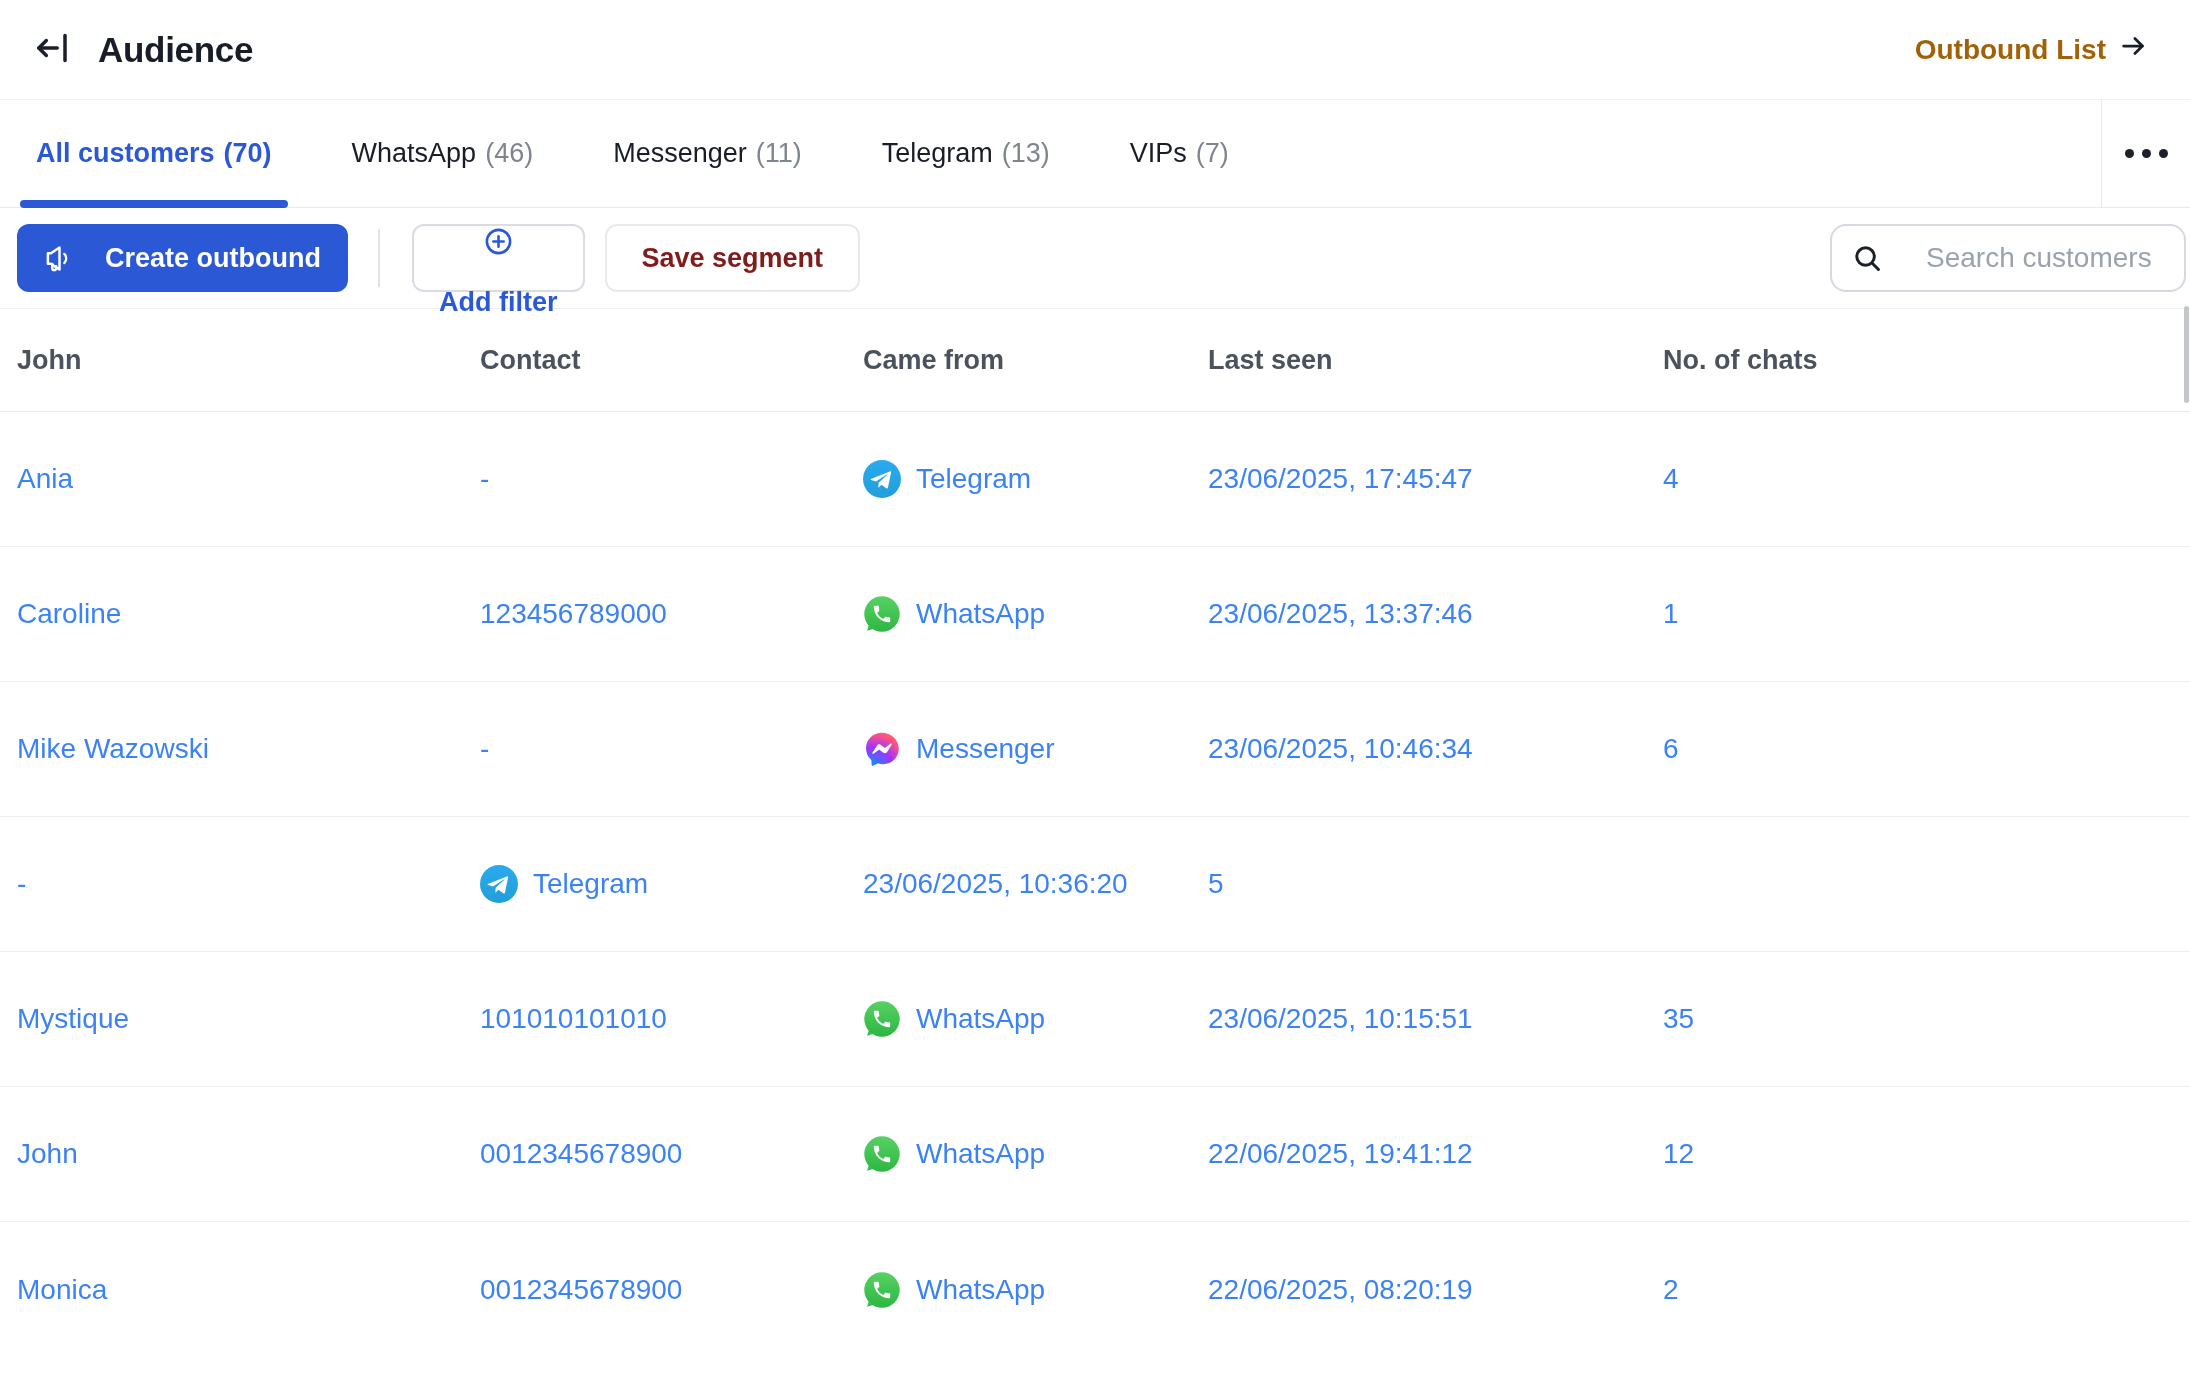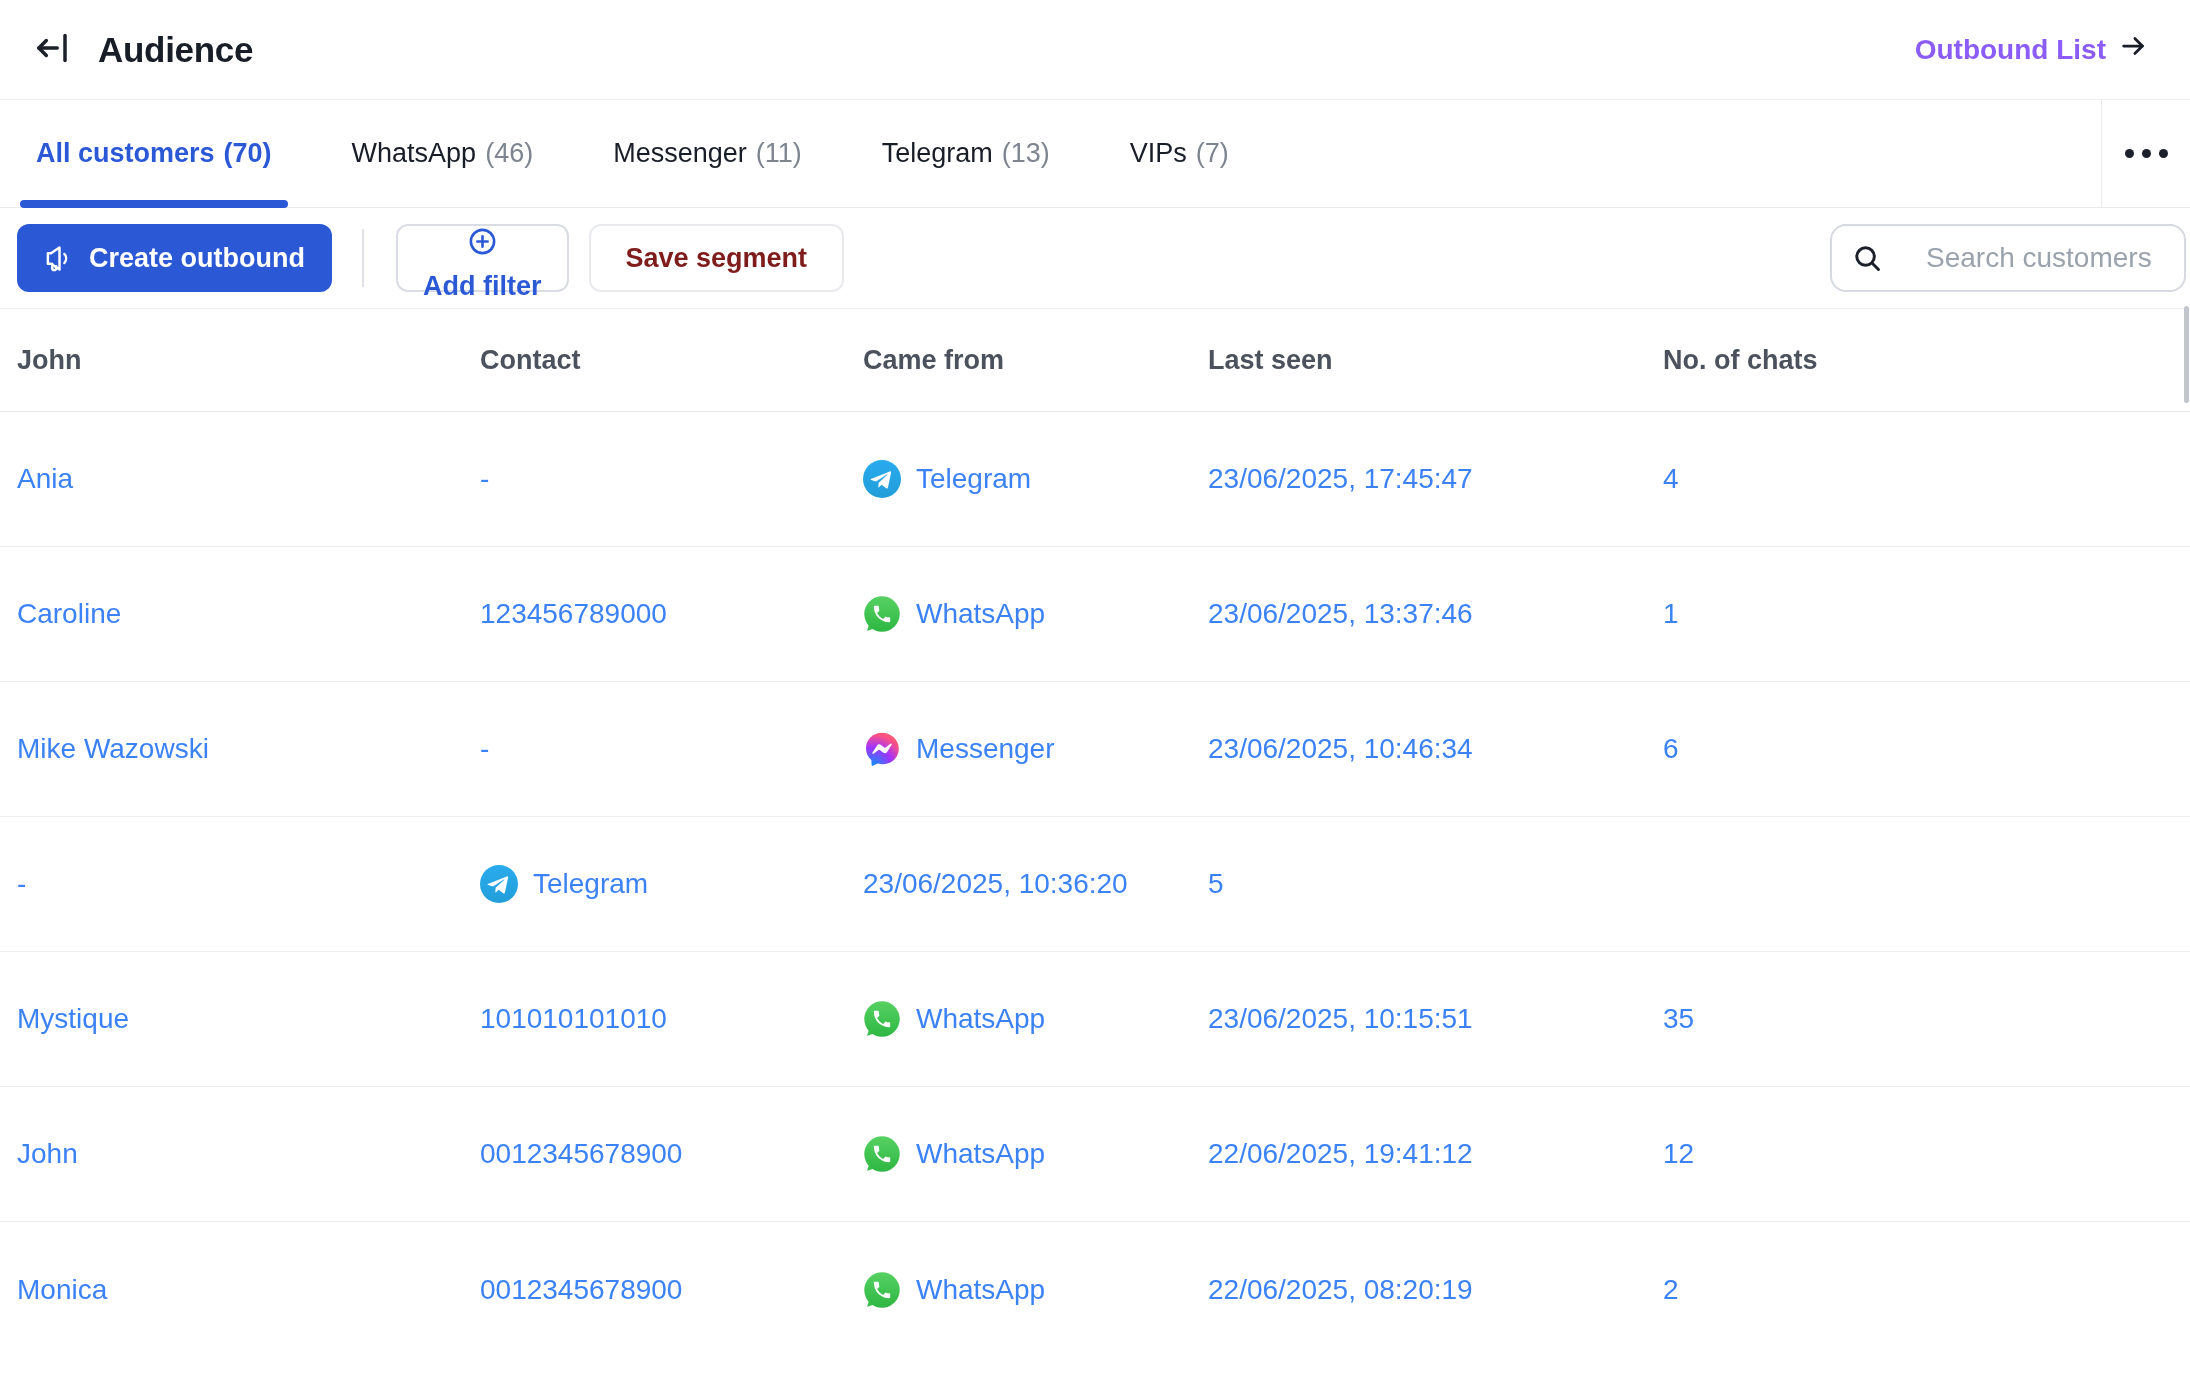--- a/index.html
+++ b/index.html
@@ -5,36 +5,36 @@
   * { margin:0; padding:0; box-sizing:border-box; }
   html,body { background:#fff; }
   body { font-family:"Liberation Sans", sans-serif; color:#181d27; }
   .app { position:relative; width:2190px; height:1374px; background:#fff; overflow:hidden; }
 
   
   .topbar { height:100px; display:flex; align-items:center; padding:0 42px 0 30px; border-bottom:1px solid #eef0f2; }
   .back-btn { width:46px; height:46px; display:flex; align-items:center; justify-content:center; cursor:pointer; background:none; border:none; }
   .page-title { font-size:35px; font-weight:700; letter-spacing:-.3px; margin-left:22px; }
   .topbar .spacer { flex:1; }
-  .outbound-link { display:flex; align-items:center; gap:12px; font-size:28px; font-weight:700; color:#8b5cf6; cursor:pointer; background:none; border:none; font-family:inherit; }
+  .outbound-link { display:flex; align-items:center; gap:12px; font-size:28px; font-weight:700; color:#a16207; cursor:pointer; background:none; border:none; font-family:inherit; }
 
   
   .tabsbar { height:108px; display:flex; border-bottom:1px solid #e8eaed; }
   .tabs { flex:1; display:flex; align-items:stretch; padding-left:20px; gap:48px; border-right:1px solid #e8eaed; }
   .tab { position:relative; display:flex; align-items:center; padding:0 16px; font-size:27px; color:#181d27; cursor:pointer; white-space:nowrap; }
   .tab .count { color:#7e8490; margin-left:9px; }
   .tab.active { color:#2b59d6; font-weight:700; }
   .tab.active .count { color:#2b59d6; font-weight:700; }
   .tab.active::after { content:""; position:absolute; left:0; right:0; bottom:-1px; height:8px; border-radius:5px; background:#2b59d6; }
   .more-btn { width:88px; display:flex; align-items:center; justify-content:center; gap:8px; cursor:pointer; background:none; border:none; }
   .more-btn i { width:9px; height:9px; border-radius:50%; background:#1b202b; display:block; }
 
   
   .toolbar { position:relative; height:101px; display:flex; align-items:center; padding-left:17px; border-bottom:1px solid #eef0f2; }
-  .btn { height:68px; display:inline-flex; align-items:center; gap:14px; border-radius:12px; font-family:inherit; font-size:27px; font-weight:700; cursor:pointer; }
+  .btn { height:68px; display:inline-flex; align-items:center; gap:30px; border-radius:12px; font-family:inherit; font-size:27px; font-weight:700; cursor:pointer; }
   .btn-primary { background:#2b59d6; border:none; color:#fff; padding:0 27px; }
   .vdiv { width:2px; height:58px; background:#dfe1e6; margin:0 32px 0 30px; }
   .btn-outline { background:#fff; border:2px solid #d9dce2; color:#2b59d6; padding:0 25px;flex-direction:column; }
   .btn-disabled { background:#fff; border:2px solid #e8eaee; color:#7f1d1d; padding:0 35px; margin-left:20px; cursor:default; }
   .search-box { position:absolute; right:4px; top:50%; transform:translateY(-50%); width:356px; height:68px; border:2px solid #d6d9df; border-radius:16px; display:flex; align-items:center; padding:0 20px; gap:15px; background:#fff; }
   .search-box input { flex:1; min-width:0; border:none; outline:none; font-family:inherit; font-size:28px; color:#181d27; background:transparent;margin-left:28px; }
   .search-box input::placeholder { color:#9aa2ad; }
 
   
   .grid { display:grid; grid-template-columns:463px 383px 345px 455px 1fr; align-items:center; padding-left:17px; }

